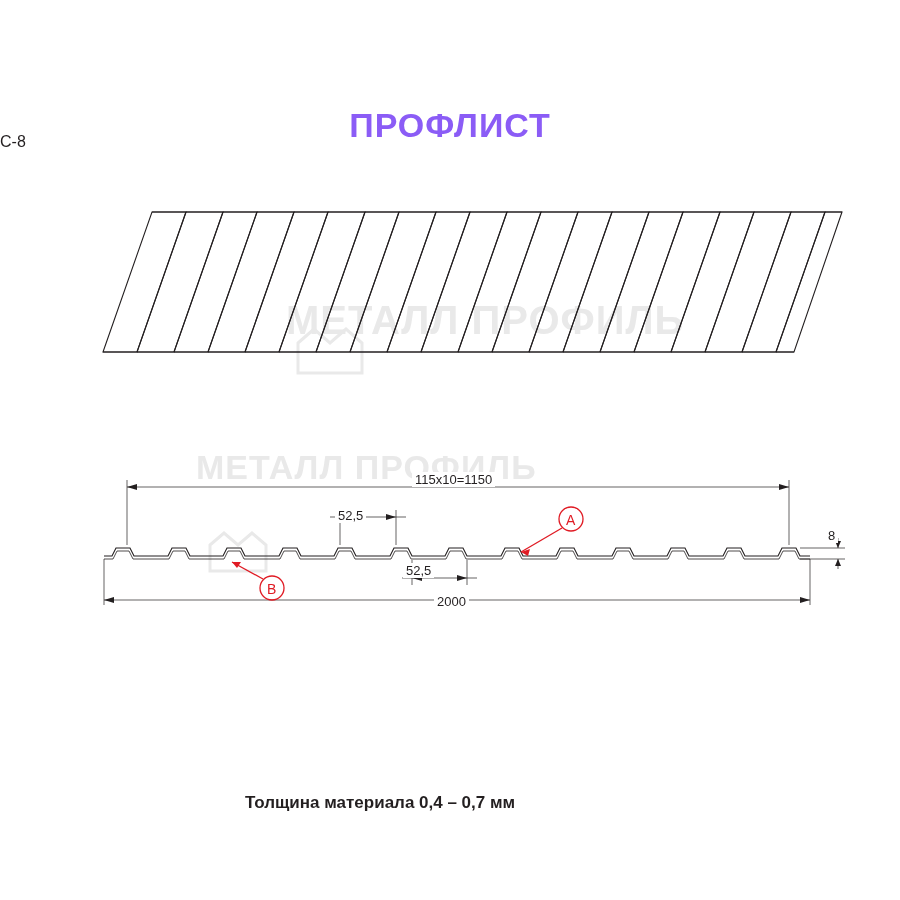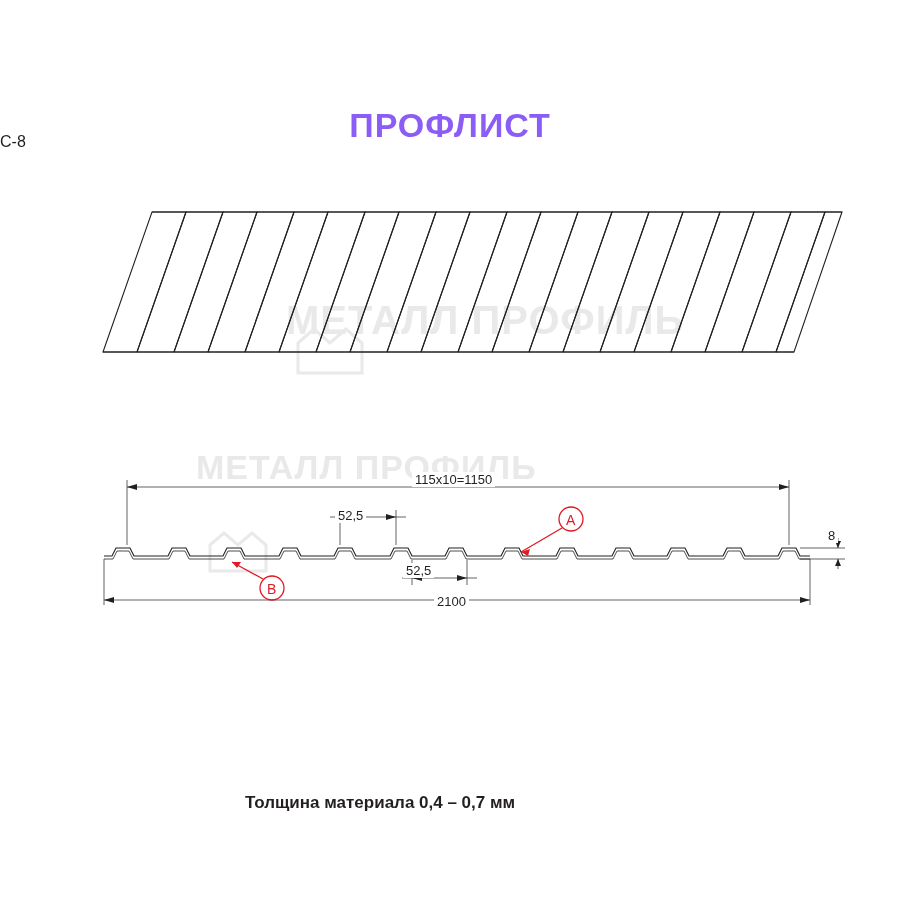--- a/index.html
+++ b/index.html
@@ -252,21 +252,21 @@
     </g>
     <g fill="#e01b24" stroke="none">
       <polygon points="521,552 530,549 528,556"></polygon>
       <polygon points="232,562 241,562 237,568"></polygon>
     </g>
   </svg>
 
   <div class="dim-label" style="top:472px; left:412px;">115x10=1150</div>
   <div class="dim-label" style="top:508px; left:335px;">52,5</div>
   <div class="dim-label" style="top:563px; left:403px;">52,5</div>
-  <div class="dim-label" style="top:594px; left:434px;">2100</div>
+  <div class="dim-label" style="top:594px; left:434px;">2000</div>
   <div class="dim-label" style="top:528px; left:825px;">8</div>
 
   <div class="callout-letter" style="top:512px; left:566px;">A</div>
   <div class="callout-letter" style="top:581px; left:267px;">B</div>
 
   <div class="footer">Толщина материала 0,4 – 0,7 мм</div>
 
 </div>
 
 </body></html>

